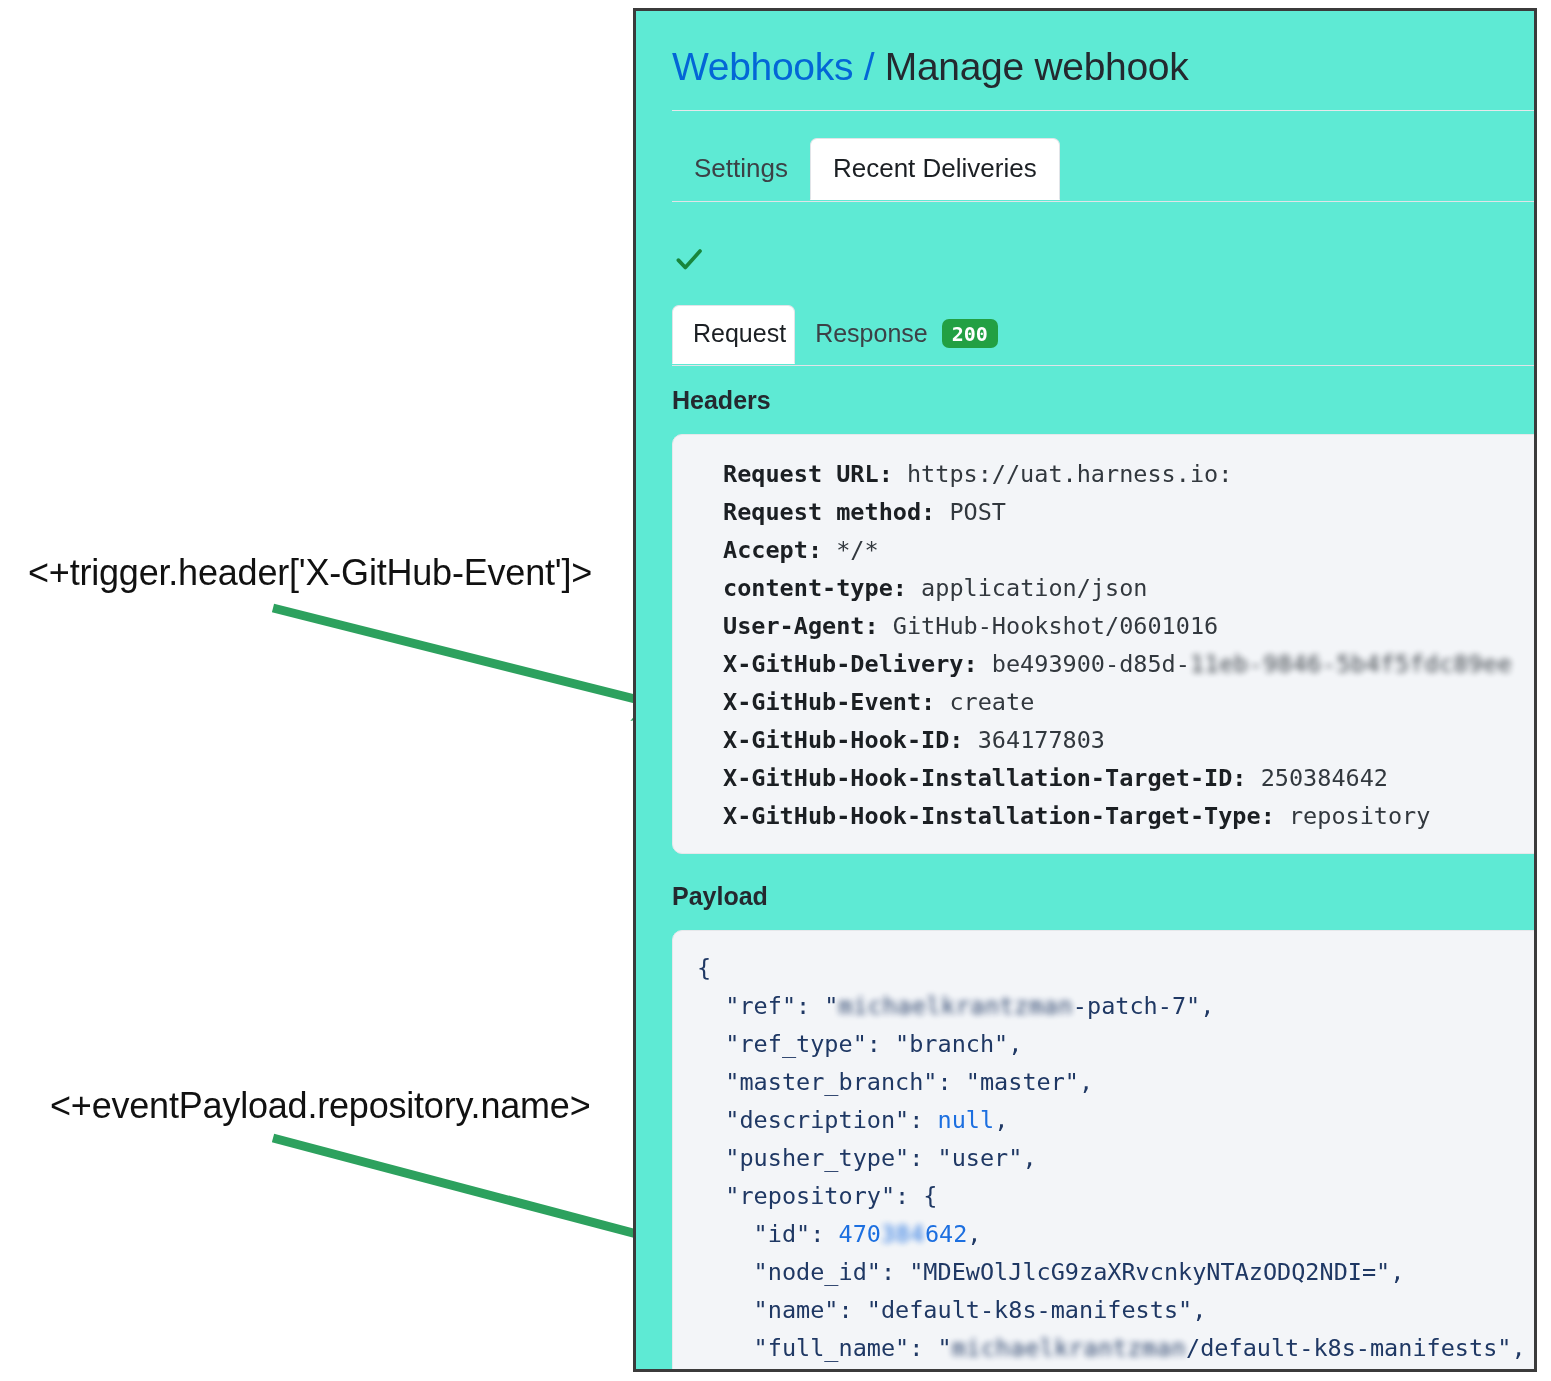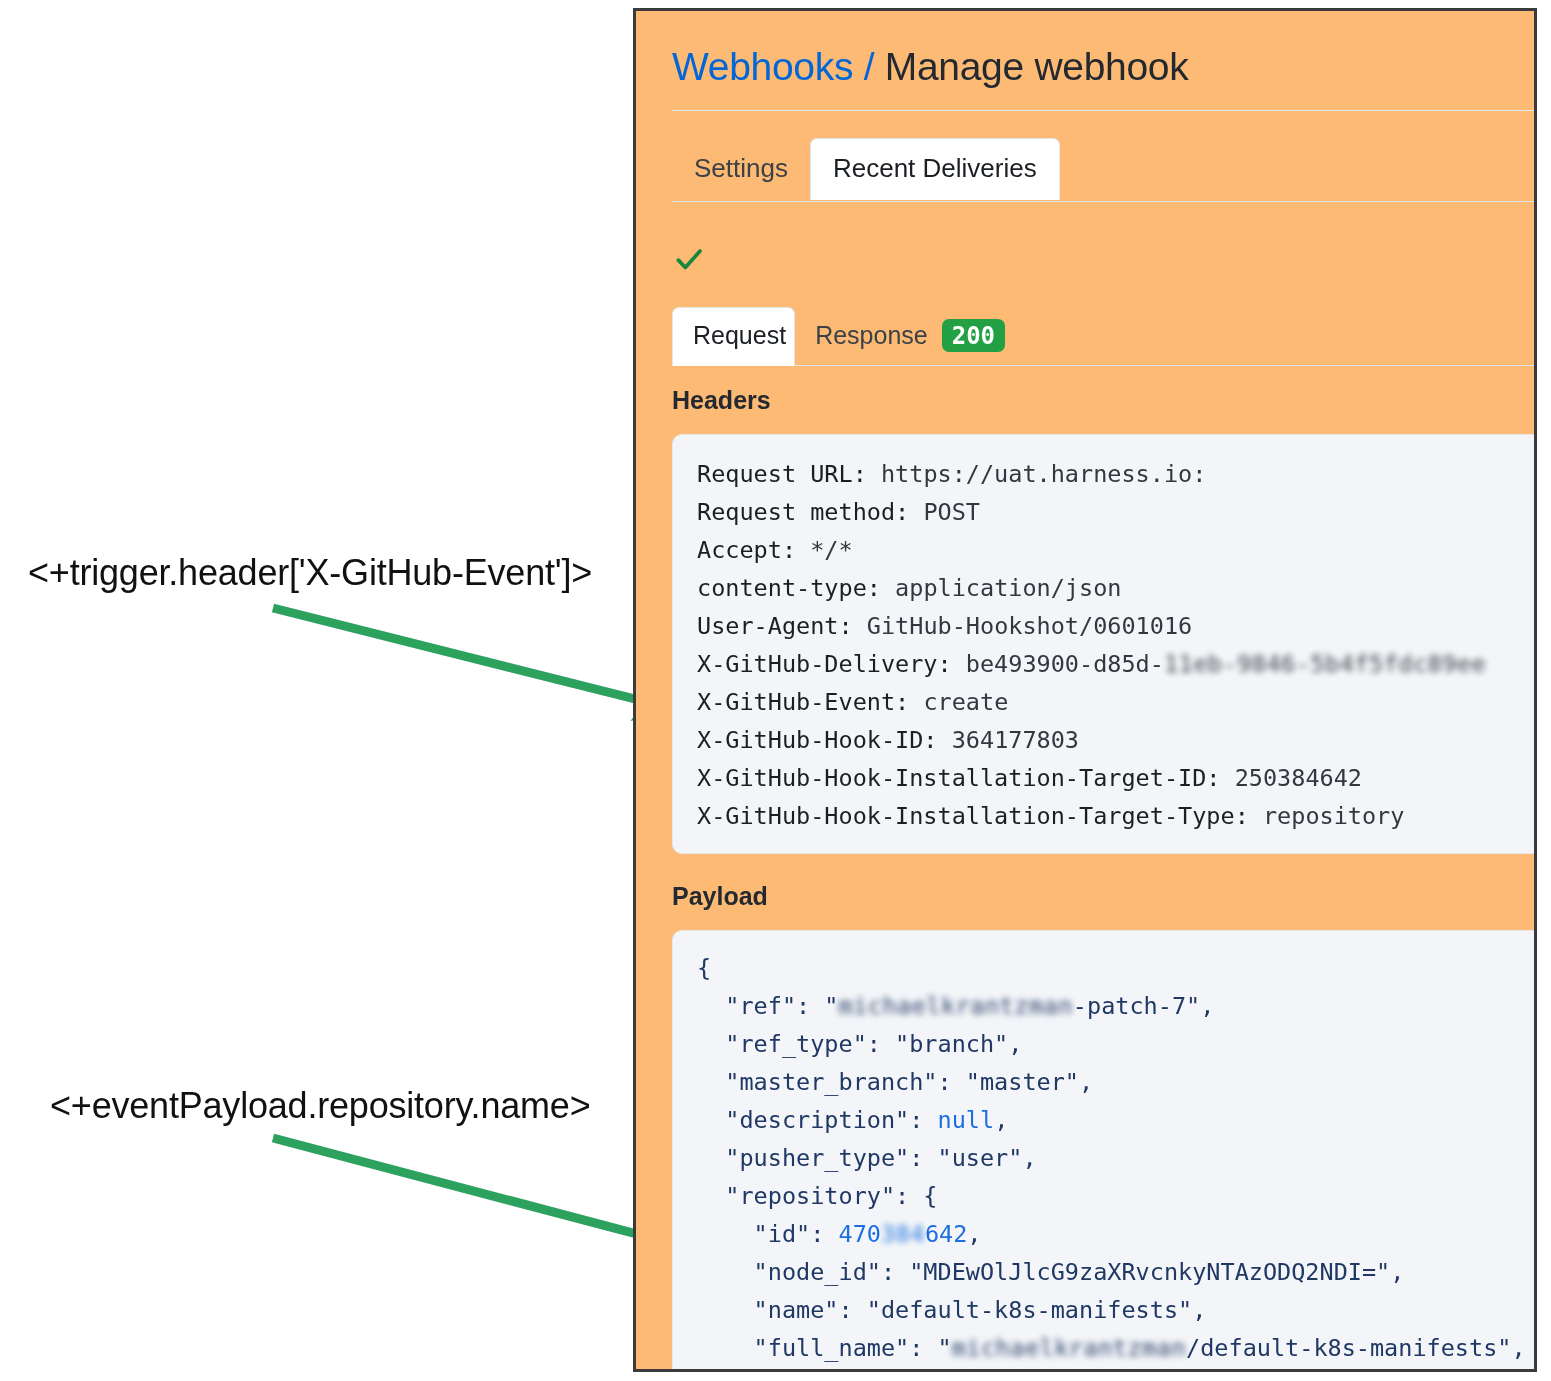--- a/index.html
+++ b/index.html
@@ -35,21 +35,21 @@
   #ann-arrow-1 { left: 265px; top: 600px;  width: 420px; height: 125px; }
   #ann-arrow-2 { left: 265px; top: 1130px; width: 470px; height: 145px; }
 
   
   .panel {
     position: absolute;
     left: 633px;
     top: 8px;
     width: 904px;
     height: 1364px;
-    background: #fdba74;
+    background: #5eead4;
     border: 3px solid #3b3b3b;
     box-sizing: border-box;
     overflow: hidden;
   }
   .panel-inner {
     position: absolute;
     left: 0; top: 0;
     width: 1100px;   
     height: 100%;
     box-sizing: border-box;
@@ -179,21 +179,21 @@
     z-index: 2;
     color: #1b1f23;
     font-weight: 400;
   }
   .status-badge {
     display: inline-block;
     margin-left: 14px;
     background: #22a043;
     color: #ffffff;
     font-family: "DejaVu Sans Mono", monospace;
-    font-size: 24px;
+    font-size: 20px;
     font-weight: bold;
     border-radius: 7px;
     padding: 5px 10px 4px 10px;
     line-height: 1;
   }
 
   
   .section-heading {
     font-size: 25px;
     font-weight: bold;
@@ -210,21 +210,21 @@
     border-radius: 10px;
     padding: 20px 24px 18px 24px;
     box-sizing: border-box;
     width: 1020px;
     font-family: "DejaVu Sans Mono", monospace;
     font-size: 23.5px;
     line-height: 38px;
     color: #24292f;
     white-space: pre;
   }
-  .code-box .hk { font-weight: normal; color: #1b1f23; }
+  .code-box .hk { font-weight: bold; color: #1b1f23; margin-left: 26px; }
   .code-box .hv { font-weight: normal; color: #32383e; }
 
   .payload-box {
     margin-top: 21px;
     background: #f3f5f8;
     border: 1px solid #e6e8eb;
     border-radius: 10px;
     padding: 18px 24px 20px 24px;
     box-sizing: border-box;
     width: 1020px;

